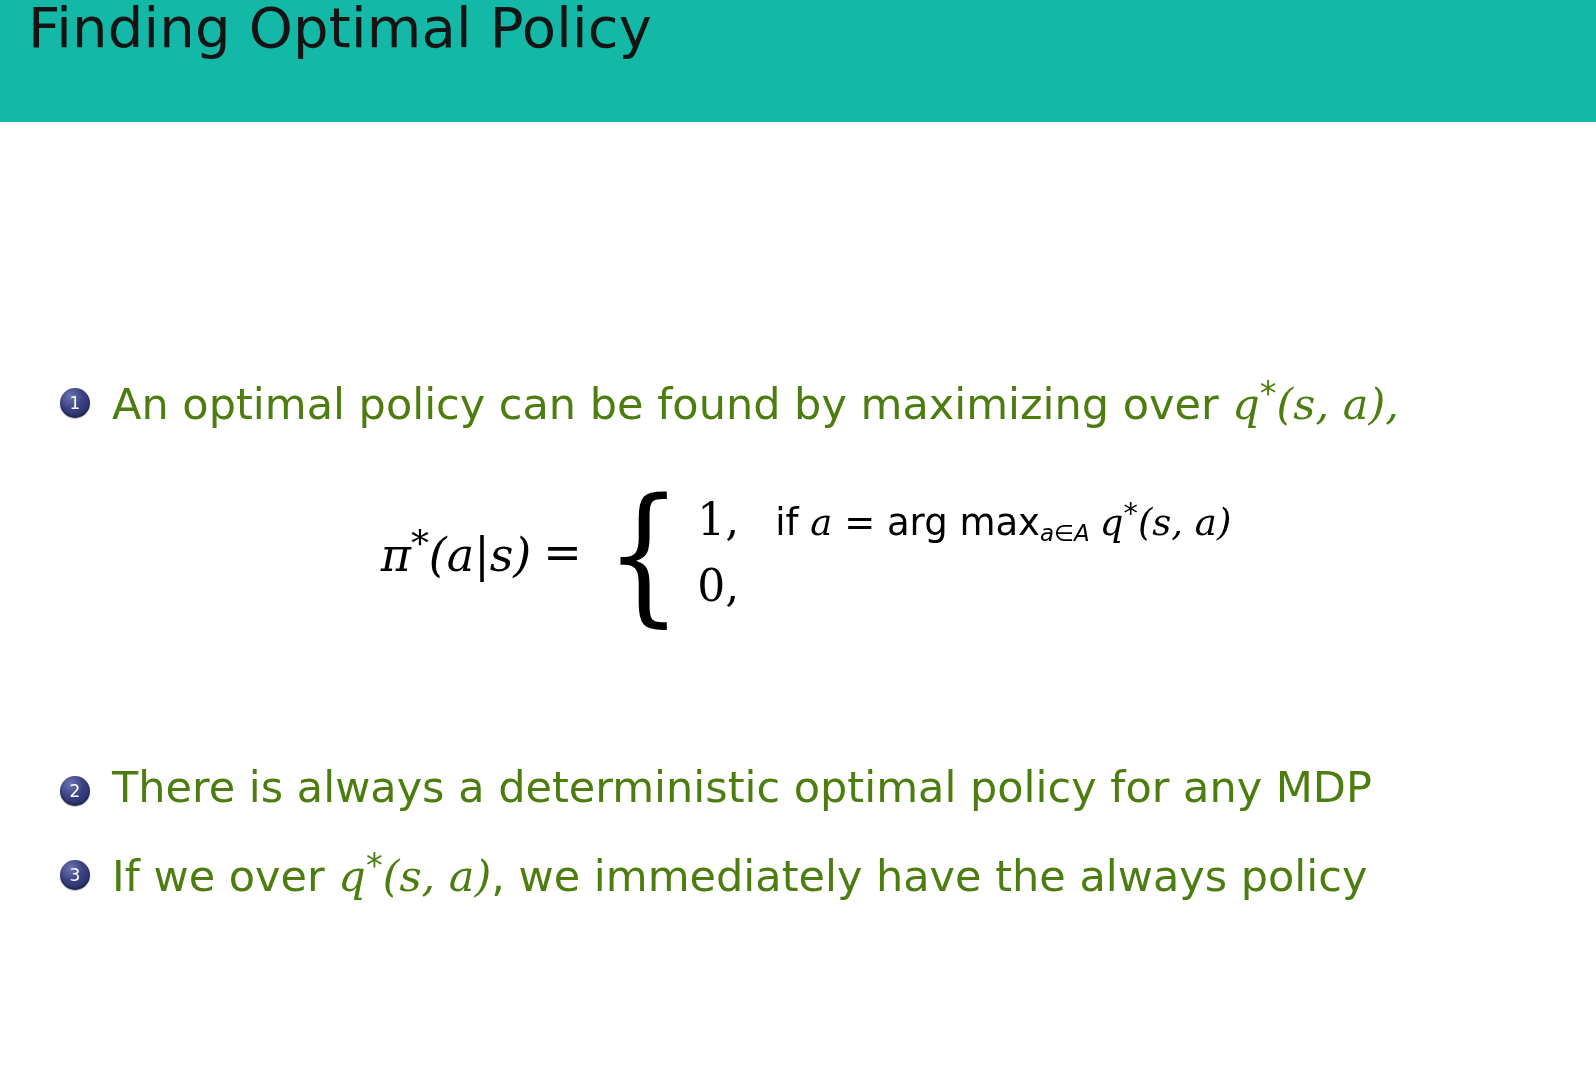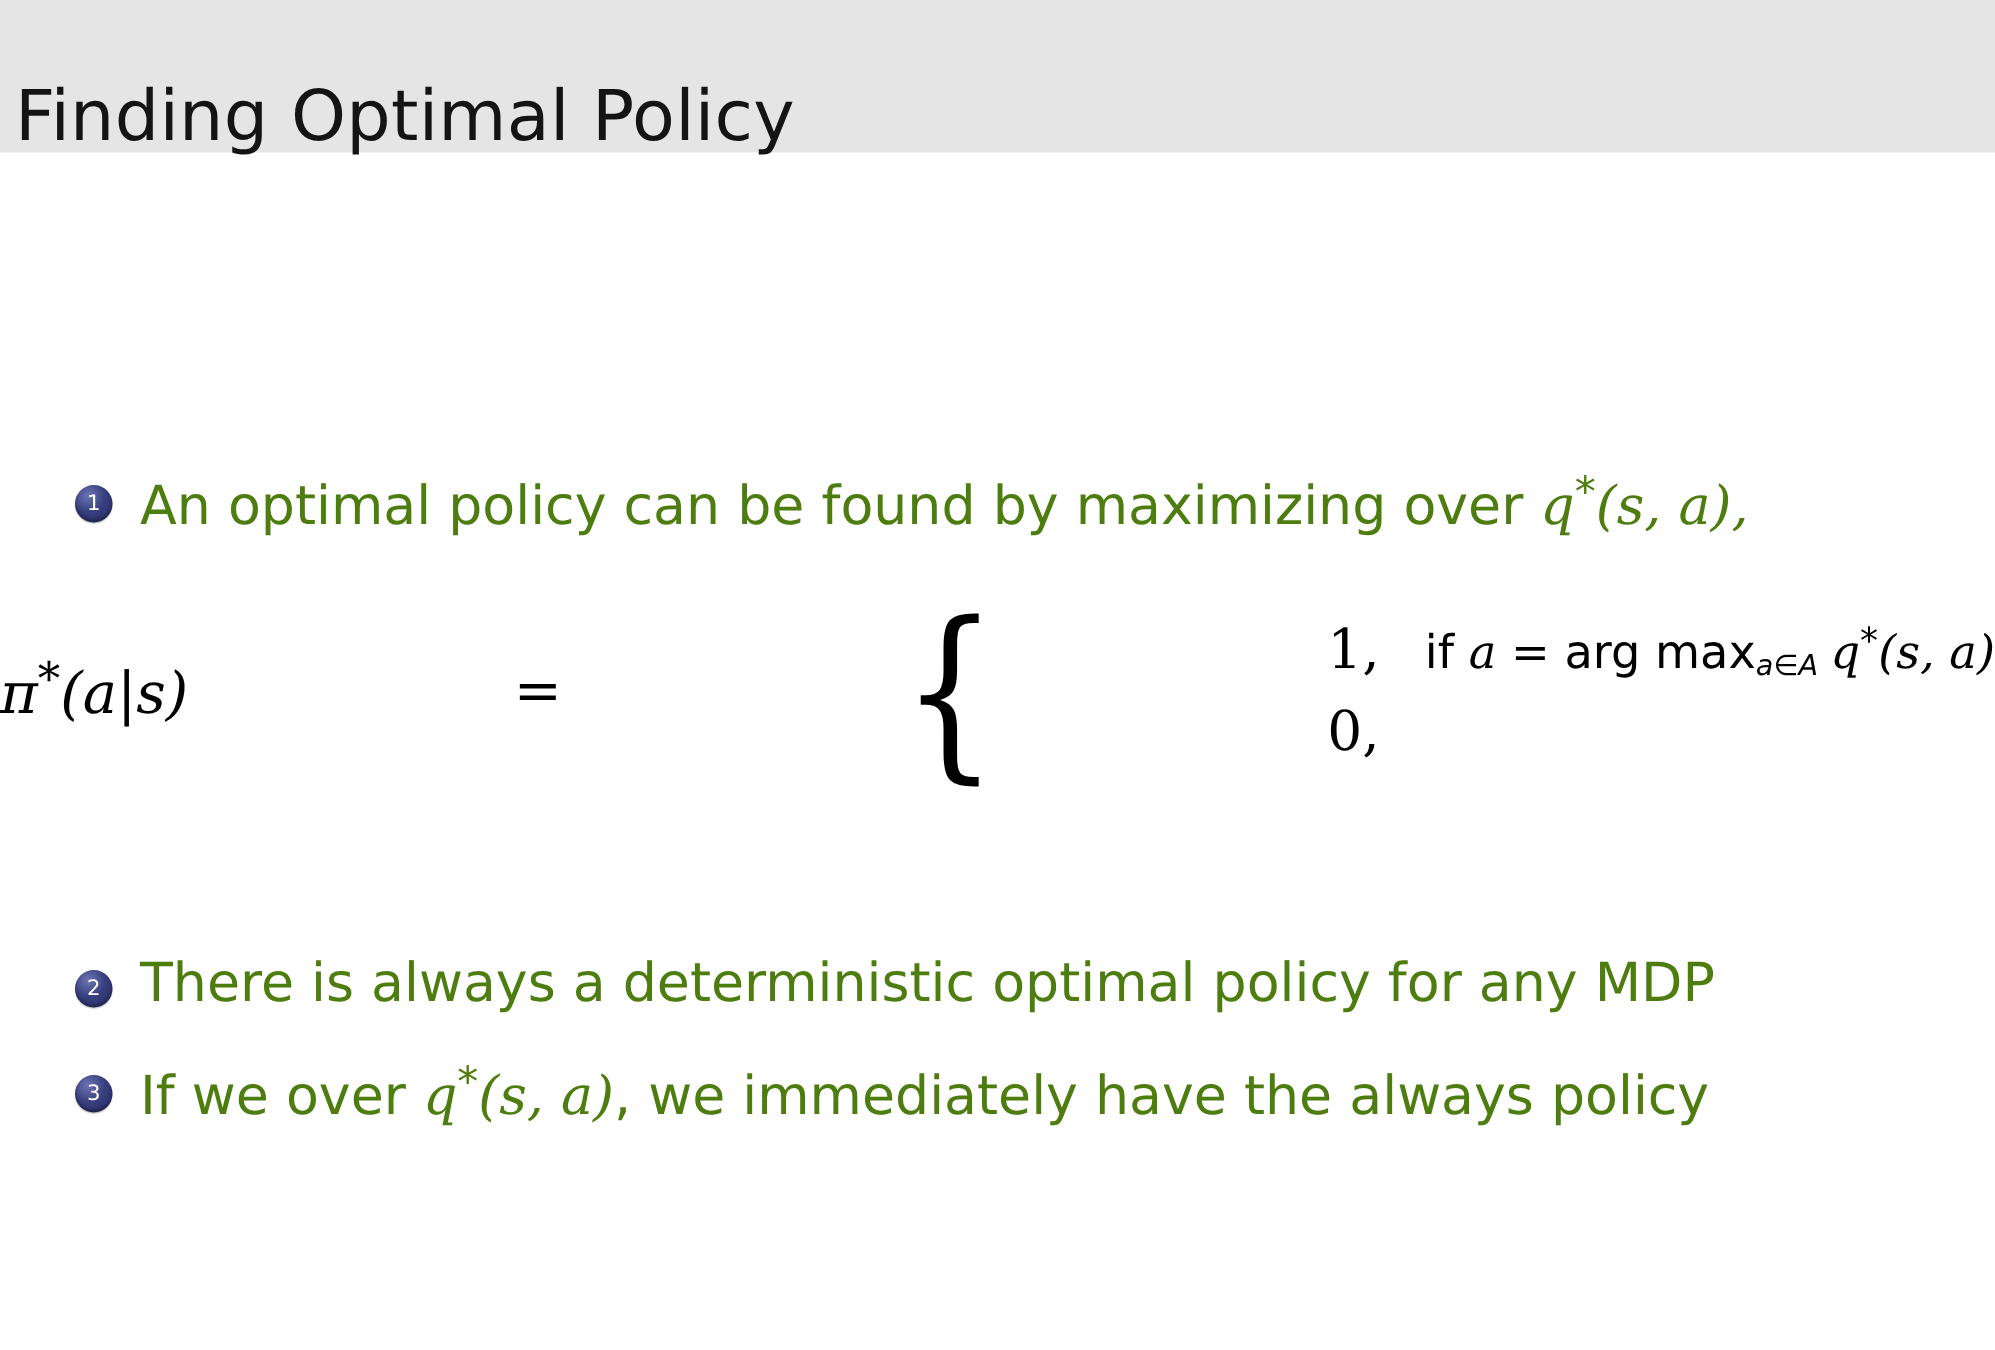--- a/index.html
+++ b/index.html
@@ -13,25 +13,25 @@
     font-family: "Liberation Sans", sans-serif;
     color: #000000;
     overflow: hidden;
     position: relative;
   }
 
   
   .slide-header {
     width: 100%;
     height: 122px;
-    background: #e5e5e5;
+    background: #14b8a6;
     box-sizing: border-box;
     display: flex;
-    align-items: flex-end;
-    padding-left: 12px;
+    align-items: flex-start;
+    padding-left: 28px;
   }
   .slide-title {
     font-family: "DejaVu Sans", sans-serif;
     font-size: 56px;
     font-weight: 400;
     letter-spacing: 0.2px;
     color: #141414;
     line-height: 1;
   }
 
@@ -80,25 +80,25 @@
   .sub { font-size: 0.62em; vertical-align: -0.25em; font-style: italic; }
 
   
   #item-1 { position: absolute; left: 60px; top: 252px; }
   #item-2 { position: absolute; left: 60px; top: 640px; }
   #item-3 { position: absolute; left: 60px; top: 724px; }
 
   
   .equation {
     position: absolute;
-    left: 0;
+    left: 16px;
     right: 0;
     top: 372px;
     display: flex;
-    justify-content: space-between;
+    justify-content: center;
     align-items: center;
     font-family: "DejaVu Serif", serif;
   }
   .eq-lhs {
     font-size: 46px;
     font-style: italic;
     font-family: "DejaVu Serif", serif;
     margin-right: 12px;
     white-space: nowrap;
   }

